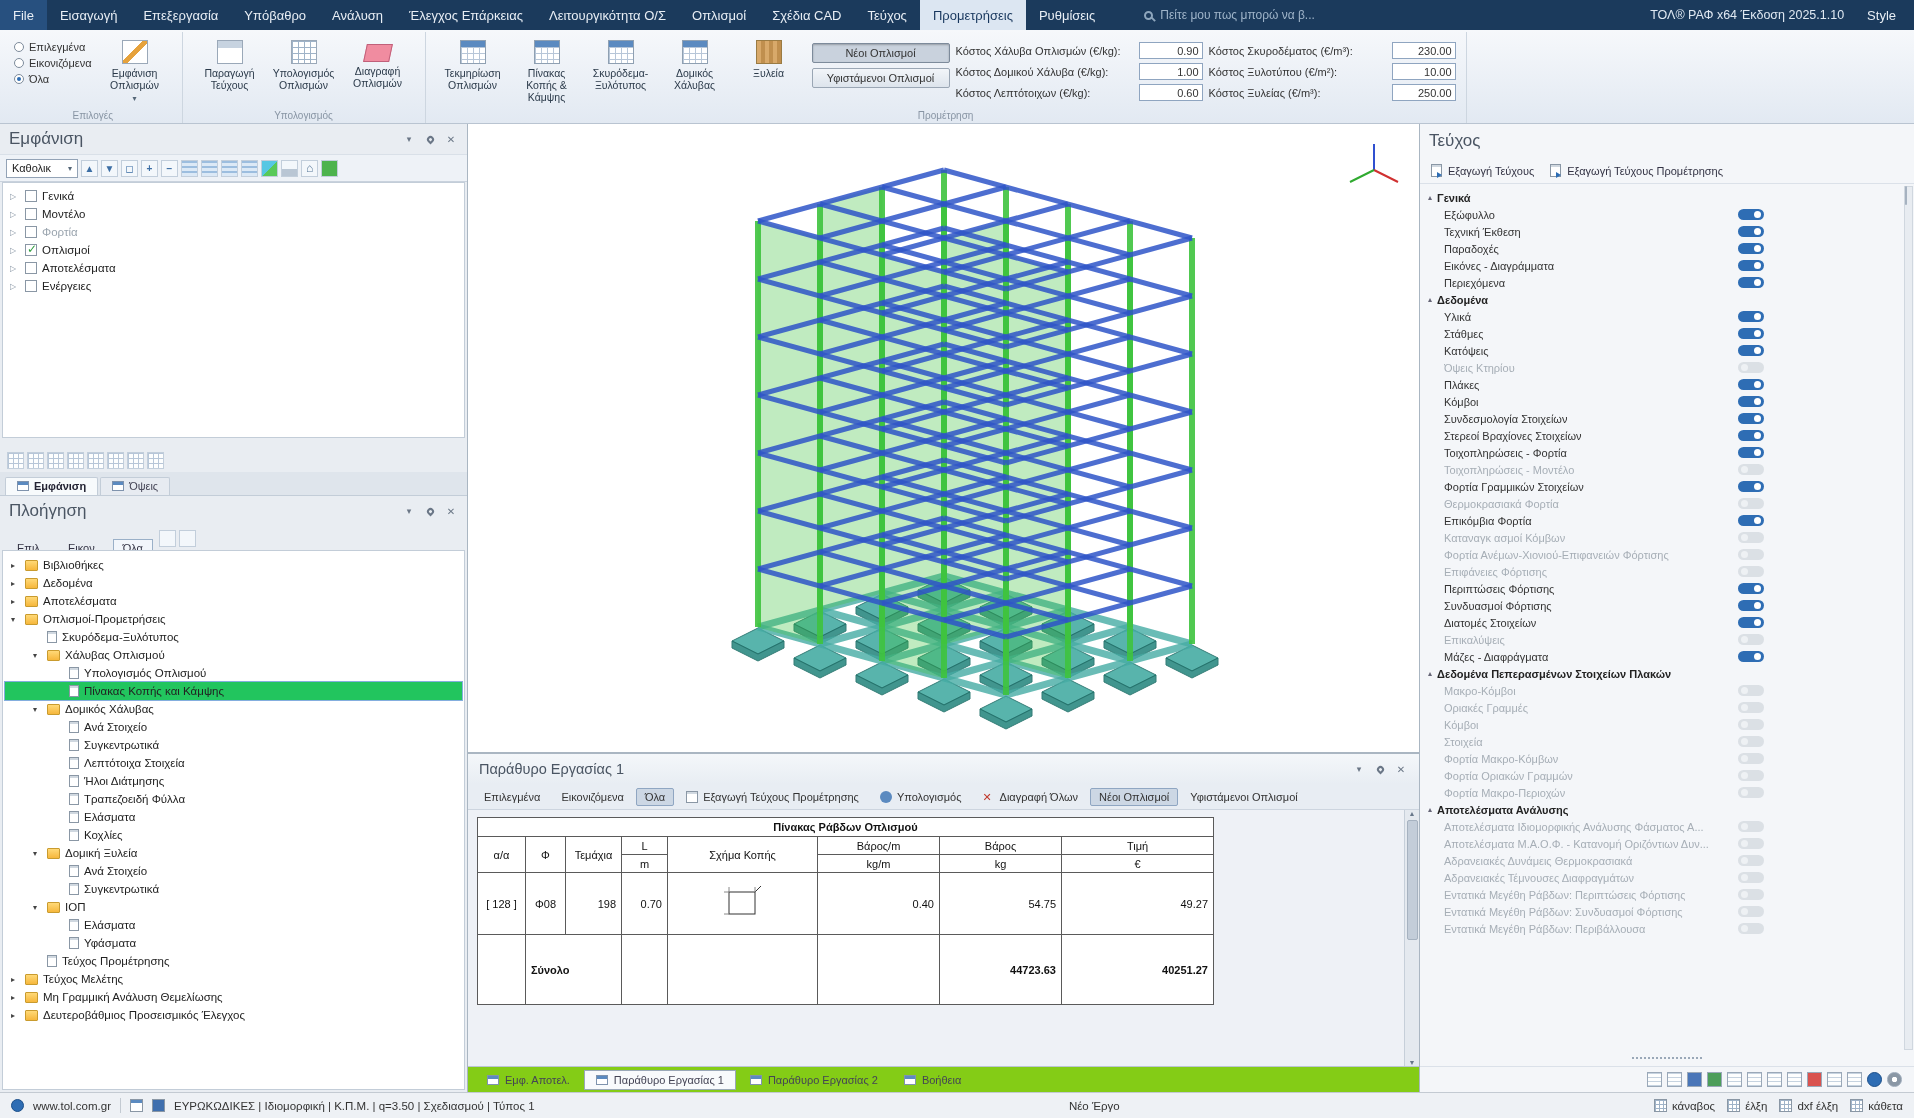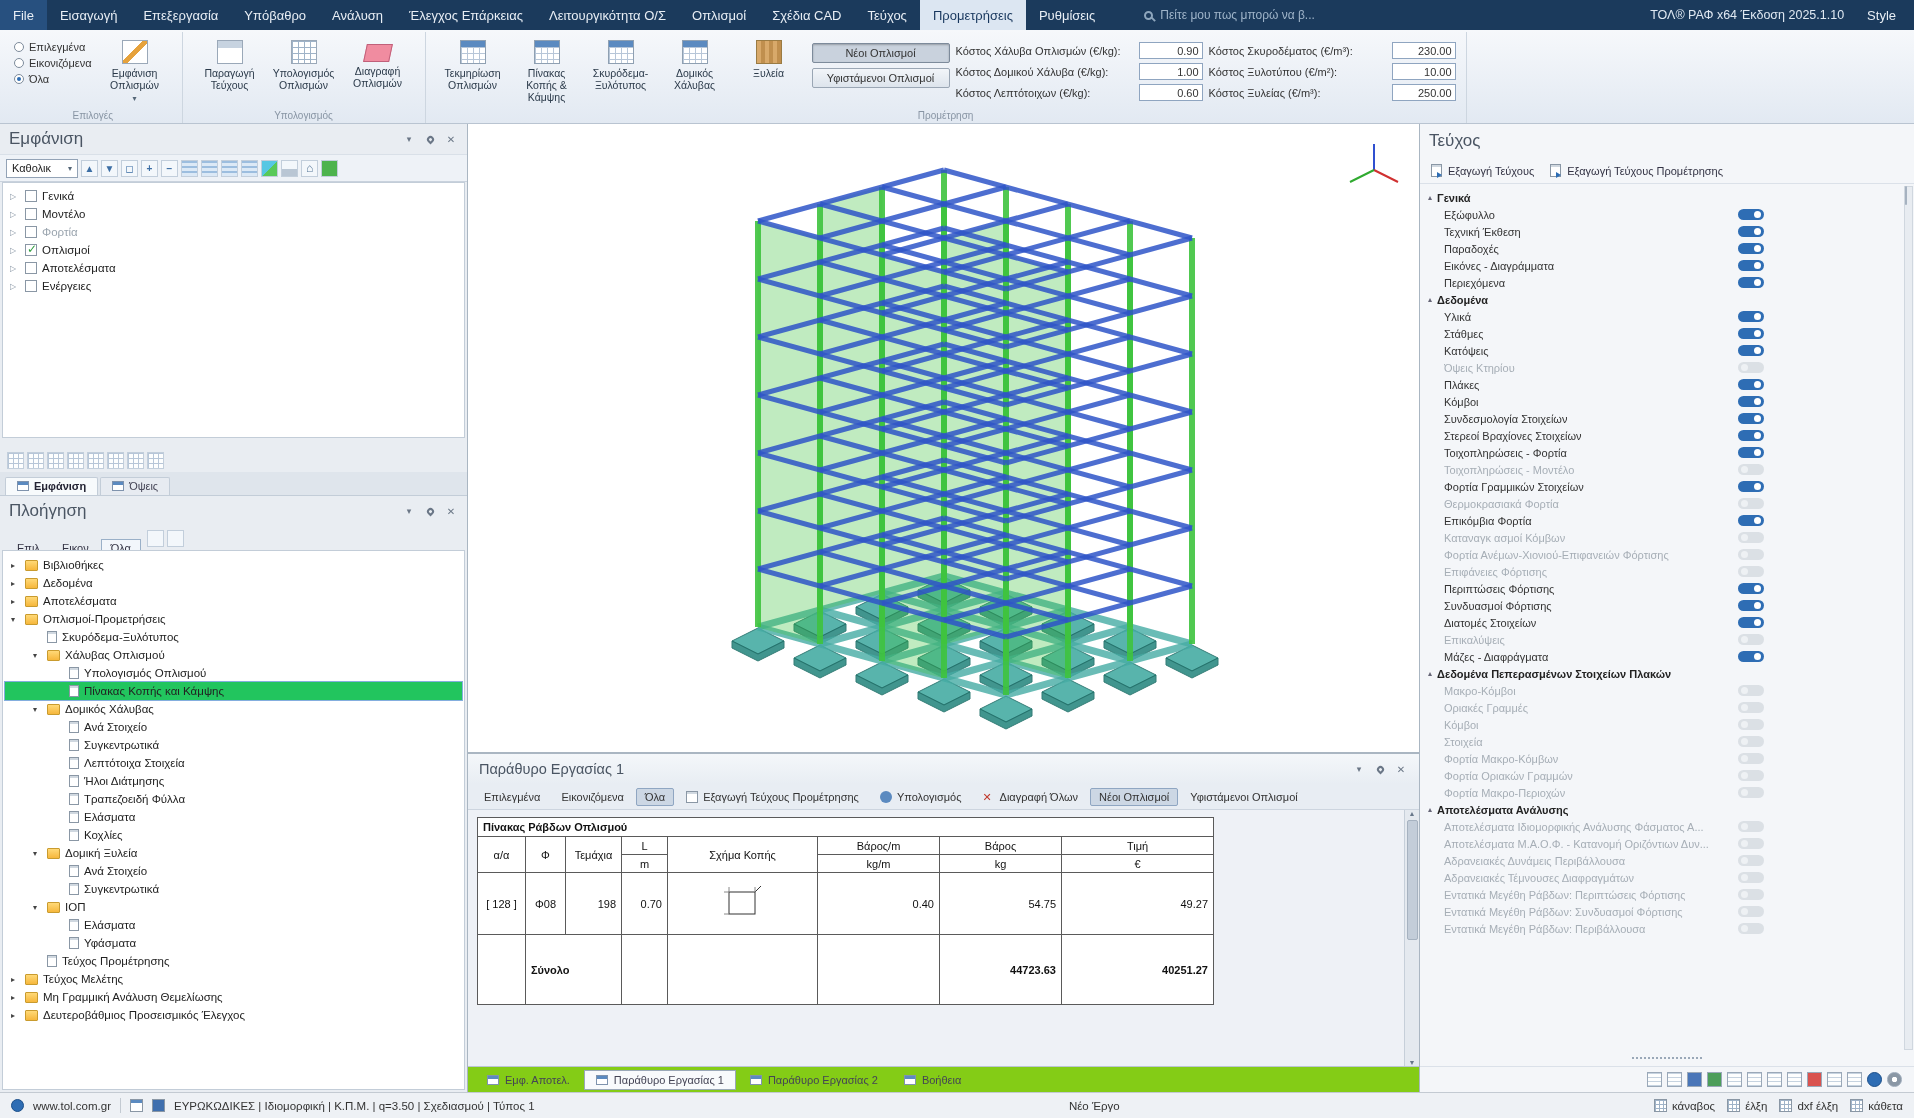--- a/index.html
+++ b/index.html
@@ -104,21 +104,21 @@
   .wwtoolbar{height:26px;display:flex;align-items:center;gap:3px;padding:0 7px;background:#e8edf3;border-bottom:1px solid #cdd5df;font-size:11px;flex:0 0 auto;}
   .wbtn{display:flex;align-items:center;gap:5px;padding:2px 8px;border:1px solid transparent;border-radius:2px;color:#333;white-space:nowrap;}
   .wbtn.active{background:#ccd7e4;border-color:#8fa6c2;}
   .tbi{width:12px;height:12px;flex:0 0 auto;}
   .tbi.ic-doc{background:#fff;border:1px solid #8a97a5;box-shadow:inset 0 2px 0 #d0d8e0;}
   .tbi.ic-gear{background:#5b8ac0;border-radius:50%;}
   .tbi.ic-x::before{content:"✕";color:#c0392b;font-size:11px;font-weight:bold;line-height:12px;display:block;}
   .wwbody{flex:1;position:relative;padding:7px 20px 4px 9px;overflow:hidden;}
   table.bars{border-collapse:collapse;background:#fff;font-size:11px;color:#111;table-layout:fixed;}
   .bars td{border:1px solid #5a5a5a;padding:1px 5px;vertical-align:middle;}
-  .bars .title{font-weight:bold;height:19px;}
+  .bars .title{text-align:center;font-weight:bold;height:19px;}
   .bars .hc{text-align:center;height:18px;}
   .bars .num{text-align:right;}
   .bars .ctr{text-align:center;}
   .bars .b{font-weight:bold;}
   .vscroll{position:absolute;right:0;top:0;bottom:0;width:15px;background:#e4e9ef;border-left:1px solid #c6cfd9;display:flex;flex-direction:column;align-items:center;font-size:7px;color:#67778a;}
   .vthumb{width:11px;height:120px;background:#c3cdd9;border:1px solid #a6b2c0;border-radius:2px;margin-top:3px;}
   .btabs{height:26px;display:flex;align-items:center;gap:2px;background:#84cc16;border-top:1px solid #bbc6d2;padding:0 7px;font-size:11px;flex:0 0 auto;}
   .btab{display:flex;align-items:center;gap:6px;padding:3px 11px;color:#445;border:1px solid transparent;white-space:nowrap;}
   .btab.active{background:#f8fafc;border-color:#9aa8b8;}
 
@@ -443,21 +443,21 @@
       <div class="phead" data-name="navigation-panel-header">
         <span data-name="panel-title">Πλοήγηση</span>
         <span class="sp"></span>
         <span class="hicon chev" data-name="chevron-down-icon"></span>
         <span class="hicon" data-name="pin-icon">
             <span class="pin"></span>
           </span>
         <span class="hicon close" data-name="close-icon"></span>
       </div>
       <div class="ntabs" data-name="navigation-tabs">
-        <div style="display:flex;gap:2px;margin-top:20px;" data-name="nav-filter-tabs">
+        <div style="display:flex;gap:8px;margin-top:20px;" data-name="nav-filter-tabs">
 
         <div class="ntab" data-name="nav-tab"><span>Επιλ</span></div>
             <div class="ntab" data-name="nav-tab"><span>Εικον</span></div>
             <div class="ntab active" data-name="nav-tab"><span>Όλα</span></div>
           </div>
         <div style="display:flex;gap:3px;margin-left:4px;" data-name="nav-tab-icons">
 
         <span class="tic window-1-icon" data-name="window-1-icon"></span>
             <span class="tic window-2-icon" data-name="window-2-icon"></span>
           </div>
@@ -1117,21 +1117,21 @@
             <span class="dlabel">Αποτελέσματα Ιδιομορφικής Ανάλυσης Φάσματος Α...</span>
             <span class="tg" data-name="toggle-switch"></span>
           </div>
 
           <div class="drow dis" data-name="document-section-row">
             <span class="dlabel">Αποτελέσματα Μ.Α.Ο.Φ. - Κατανομή Οριζόντιων Δυν...</span>
             <span class="tg" data-name="toggle-switch"></span>
           </div>
 
           <div class="drow dis" data-name="document-section-row">
-            <span class="dlabel">Αδρανειακές Δυνάμεις Περιβάλλουσα</span>
+            <span class="dlabel">Αδρανειακές Δυνάμεις Θερμοκρασιακά</span>
             <span class="tg" data-name="toggle-switch"></span>
           </div>
 
           <div class="drow dis" data-name="document-section-row">
             <span class="dlabel">Αδρανειακές Τέμνουσες Διαφραγμάτων</span>
             <span class="tg" data-name="toggle-switch"></span>
           </div>
 
           <div class="drow dis" data-name="document-section-row">
             <span class="dlabel">Εντατικά Μεγέθη Ράβδων: Περιπτώσεις Φόρτισης</span>

